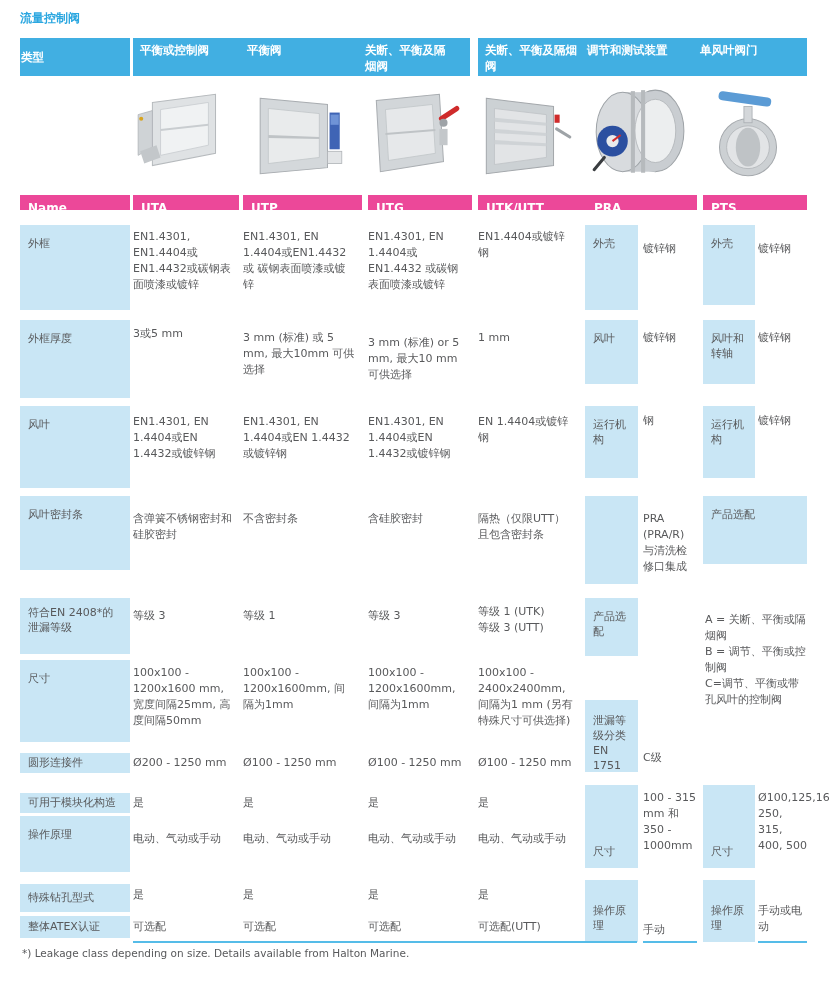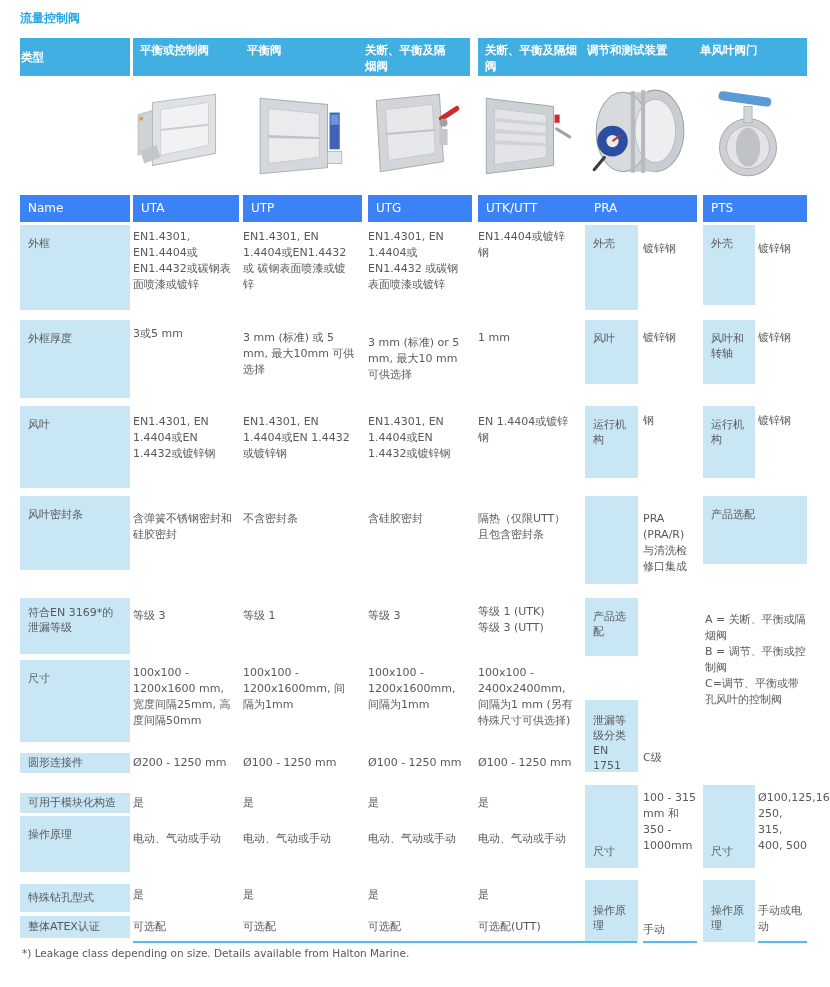--- a/index.html
+++ b/index.html
@@ -7,22 +7,22 @@
         font-family:"DejaVu Sans",sans-serif;color:#58595b;overflow:hidden;}
   .title{position:absolute;left:20px;top:10px;font-size:12px;font-weight:bold;color:#2ba7e0;}
   
   .hcell,.hband{position:absolute;top:38px;height:38px;background:#41afe2;color:#fff;
         font-size:11.5px;font-weight:bold;box-sizing:border-box;}
   .th-type{display:flex;align-items:center;padding-left:1px;}
   .hlabel{position:absolute;top:5px;line-height:1.35;white-space:pre-line;}
   
   .img{position:absolute;top:84px;height:102px;}
   
-  .ncell{position:absolute;top:195px;height:27px;background:#3b82f6;color:#fff;
-         font-weight:normal;font-size:12px;box-sizing:border-box;}
+  .ncell{position:absolute;top:195px;height:15px;background:#ec4899;color:#fff;
+         font-weight:bold;font-size:12px;box-sizing:border-box;}
   .ncell .nm{position:absolute;top:0;line-height:27px;}
   
   .lb{position:absolute;background:#c9e6f5;color:#58595b;font-size:11px;line-height:1.35;
       padding:12px 8px 21px 8px;box-sizing:border-box;white-space:pre-line;}
   .lb-sm{display:flex;align-items:center;padding:0 8px;}
   .lb-bottom{display:flex;align-items:flex-end;padding-bottom:8px;}
   
   .val{position:absolute;color:#58595b;font-size:11px;line-height:1.45;white-space:pre-line;}
   
   .c-uta{left:133px;width:102px}.c-utp{left:243px;width:112px}
@@ -145,21 +145,21 @@
   <div class="val c-utp" style="top:414px">EN1.4301, EN 1.4404或EN 1.4432或镀锌钢</div>
   <div class="val c-utg" style="top:414px">EN1.4301, EN 1.4404或EN 1.4432或镀锌钢</div>
   <div class="val c-utk" style="top:414px">EN 1.4404或镀锌钢</div>
 
   <div class="lb" style="left:20px;top:496px;width:110px;height:74px">风叶密封条</div>
   <div class="val c-uta" style="top:511px">含弹簧不锈钢密封和硅胶密封</div>
   <div class="val c-utp" style="top:511px">不含密封条</div>
   <div class="val c-utg" style="top:511px">含硅胶密封</div>
   <div class="val c-utk" style="top:511px">隔热（仅限UTT）且包含密封条</div>
 
-  <div class="lb" style="left:20px;top:598px;width:110px;height:56px;padding-top:8px">符合EN 3169*的
+  <div class="lb" style="left:20px;top:598px;width:110px;height:56px;padding-top:8px">符合EN 2408*的
 泄漏等级</div>
   <div class="val c-uta" style="top:608px">等级 3</div>
   <div class="val c-utp" style="top:608px">等级 1</div>
   <div class="val c-utg" style="top:608px">等级 3</div>
   <div class="val c-utk" style="top:604px">等级 1 (UTK)
 等级 3 (UTT)</div>
 
   <div class="lb" style="left:20px;top:660px;width:110px;height:82px">尺寸</div>
   <div class="val c-uta" style="top:665px">100x100 - 1200x1600 mm, 宽度间隔25mm, 高度间隔50mm</div>
   <div class="val c-utp" style="top:665px">100x100 - 1200x1600mm, 间隔为1mm</div>

